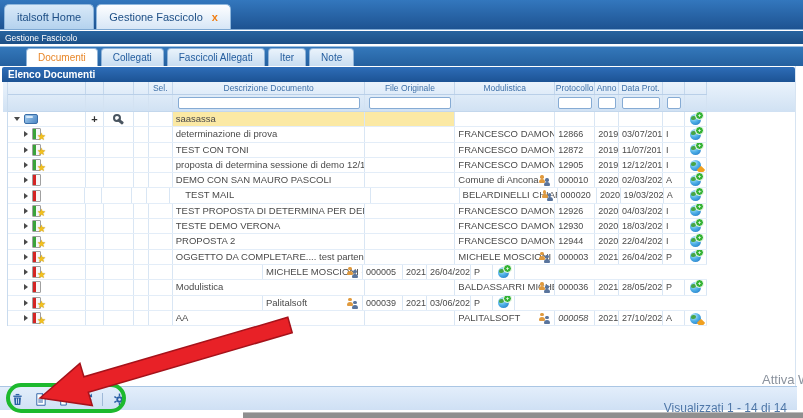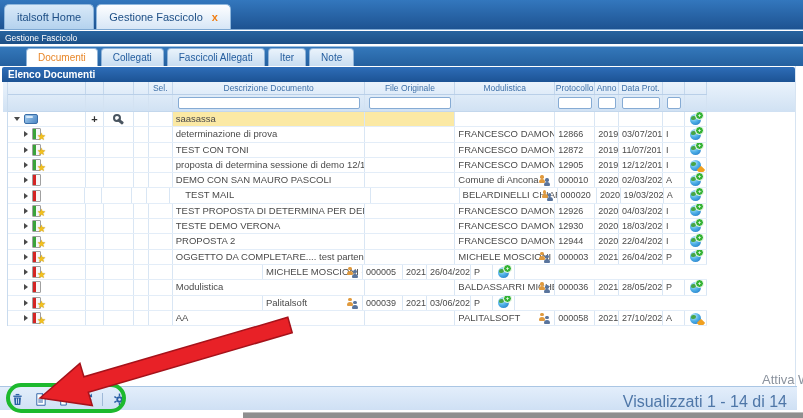--- a/index.html
+++ b/index.html
@@ -80,21 +80,21 @@
   .globe.plus::after { content:"+"; position:absolute; right:-3px; top:-3px; width:7px; height:7px; line-height:6px;
     background:#35b335; border:1px solid #fff; color:#fff; border-radius:50%; font-size:6px; font-weight:bold; text-align:center; }
   .globe.edit::after { content:""; position:absolute; right:-3px; bottom:-2px; width:6px; height:6px; background:#f0a020; border-radius:1px; transform:rotate(45deg); }
 
   
   .status-bar { position:absolute; top:386px; left:0; width:797px; height:24px;
     background:linear-gradient(#e3eefb,#cfe0f4); border-top:1px solid #aac6e4; }
   .tool-icons { position:absolute; left:10px; top:5px; display:flex; align-items:center; gap:9px; }
   .tool-icons .sep { width:1px; height:13px; background:#9fb9d8; }
   .tbtn { width:14px; height:14px; display:flex; align-items:center; justify-content:center; cursor:default; }
-  .status-text { position:absolute; right:10px; top:6px; font-size:16px; color:#4f77a8; }
+  .status-text { position:absolute; right:10px; top:14px; font-size:12px; color:#4f77a8; }
   .watermark { position:absolute; left:762px; top:372px; font-size:13px; color:#8b939e; white-space:nowrap; }
   .bottom-strip { position:absolute; left:243px; right:0; top:412px; height:6px; background:#8f8f8f; border-top:1px solid #bdbdbd; }
 
   
   .green-box { position:absolute; left:6px; top:383px; width:120px; height:30px;
     border:4px solid #1db92e; border-radius:15px; z-index:40; pointer-events:none; }
   .arrow-overlay { position:absolute; left:0; top:0; width:803px; height:418px; z-index:50; pointer-events:none; }
 </style>
 </head>
 <body>
@@ -461,21 +461,21 @@
           <div class="dcell center" style="width: 18px;"></div>
           <div class="dcell center" style="width: 30px;"></div>
           <div class="dcell" style="width: 15px;"></div>
           <div class="dcell" style="width: 24px;"></div>
           <div class="dcell" style="width: 193px;">AA</div>
           <div class="dcell" style="width: 90px;"></div>
           <div class="dcell" style="width: 100px;">PALITALSOFT<div class="ppl">
               <i class="pa"></i>
               <i class="pb"></i>
             </div></div>
-          <div class="dcell num" style="width: 40px;">000058</div>
+          <div class="dcell num" style="width: 40px; font-style: italic;">000058</div>
           <div class="dcell num" style="width: 24px;">2021</div>
           <div class="dcell num" style="width: 44px;">27/10/2021</div>
           <div class="dcell num" style="width: 22px;">A</div>
           <div class="dcell center" style="width: 22px;">
             <div class="globe edit"></div>
           </div>
         </div>
       </div>
   </div>
 

